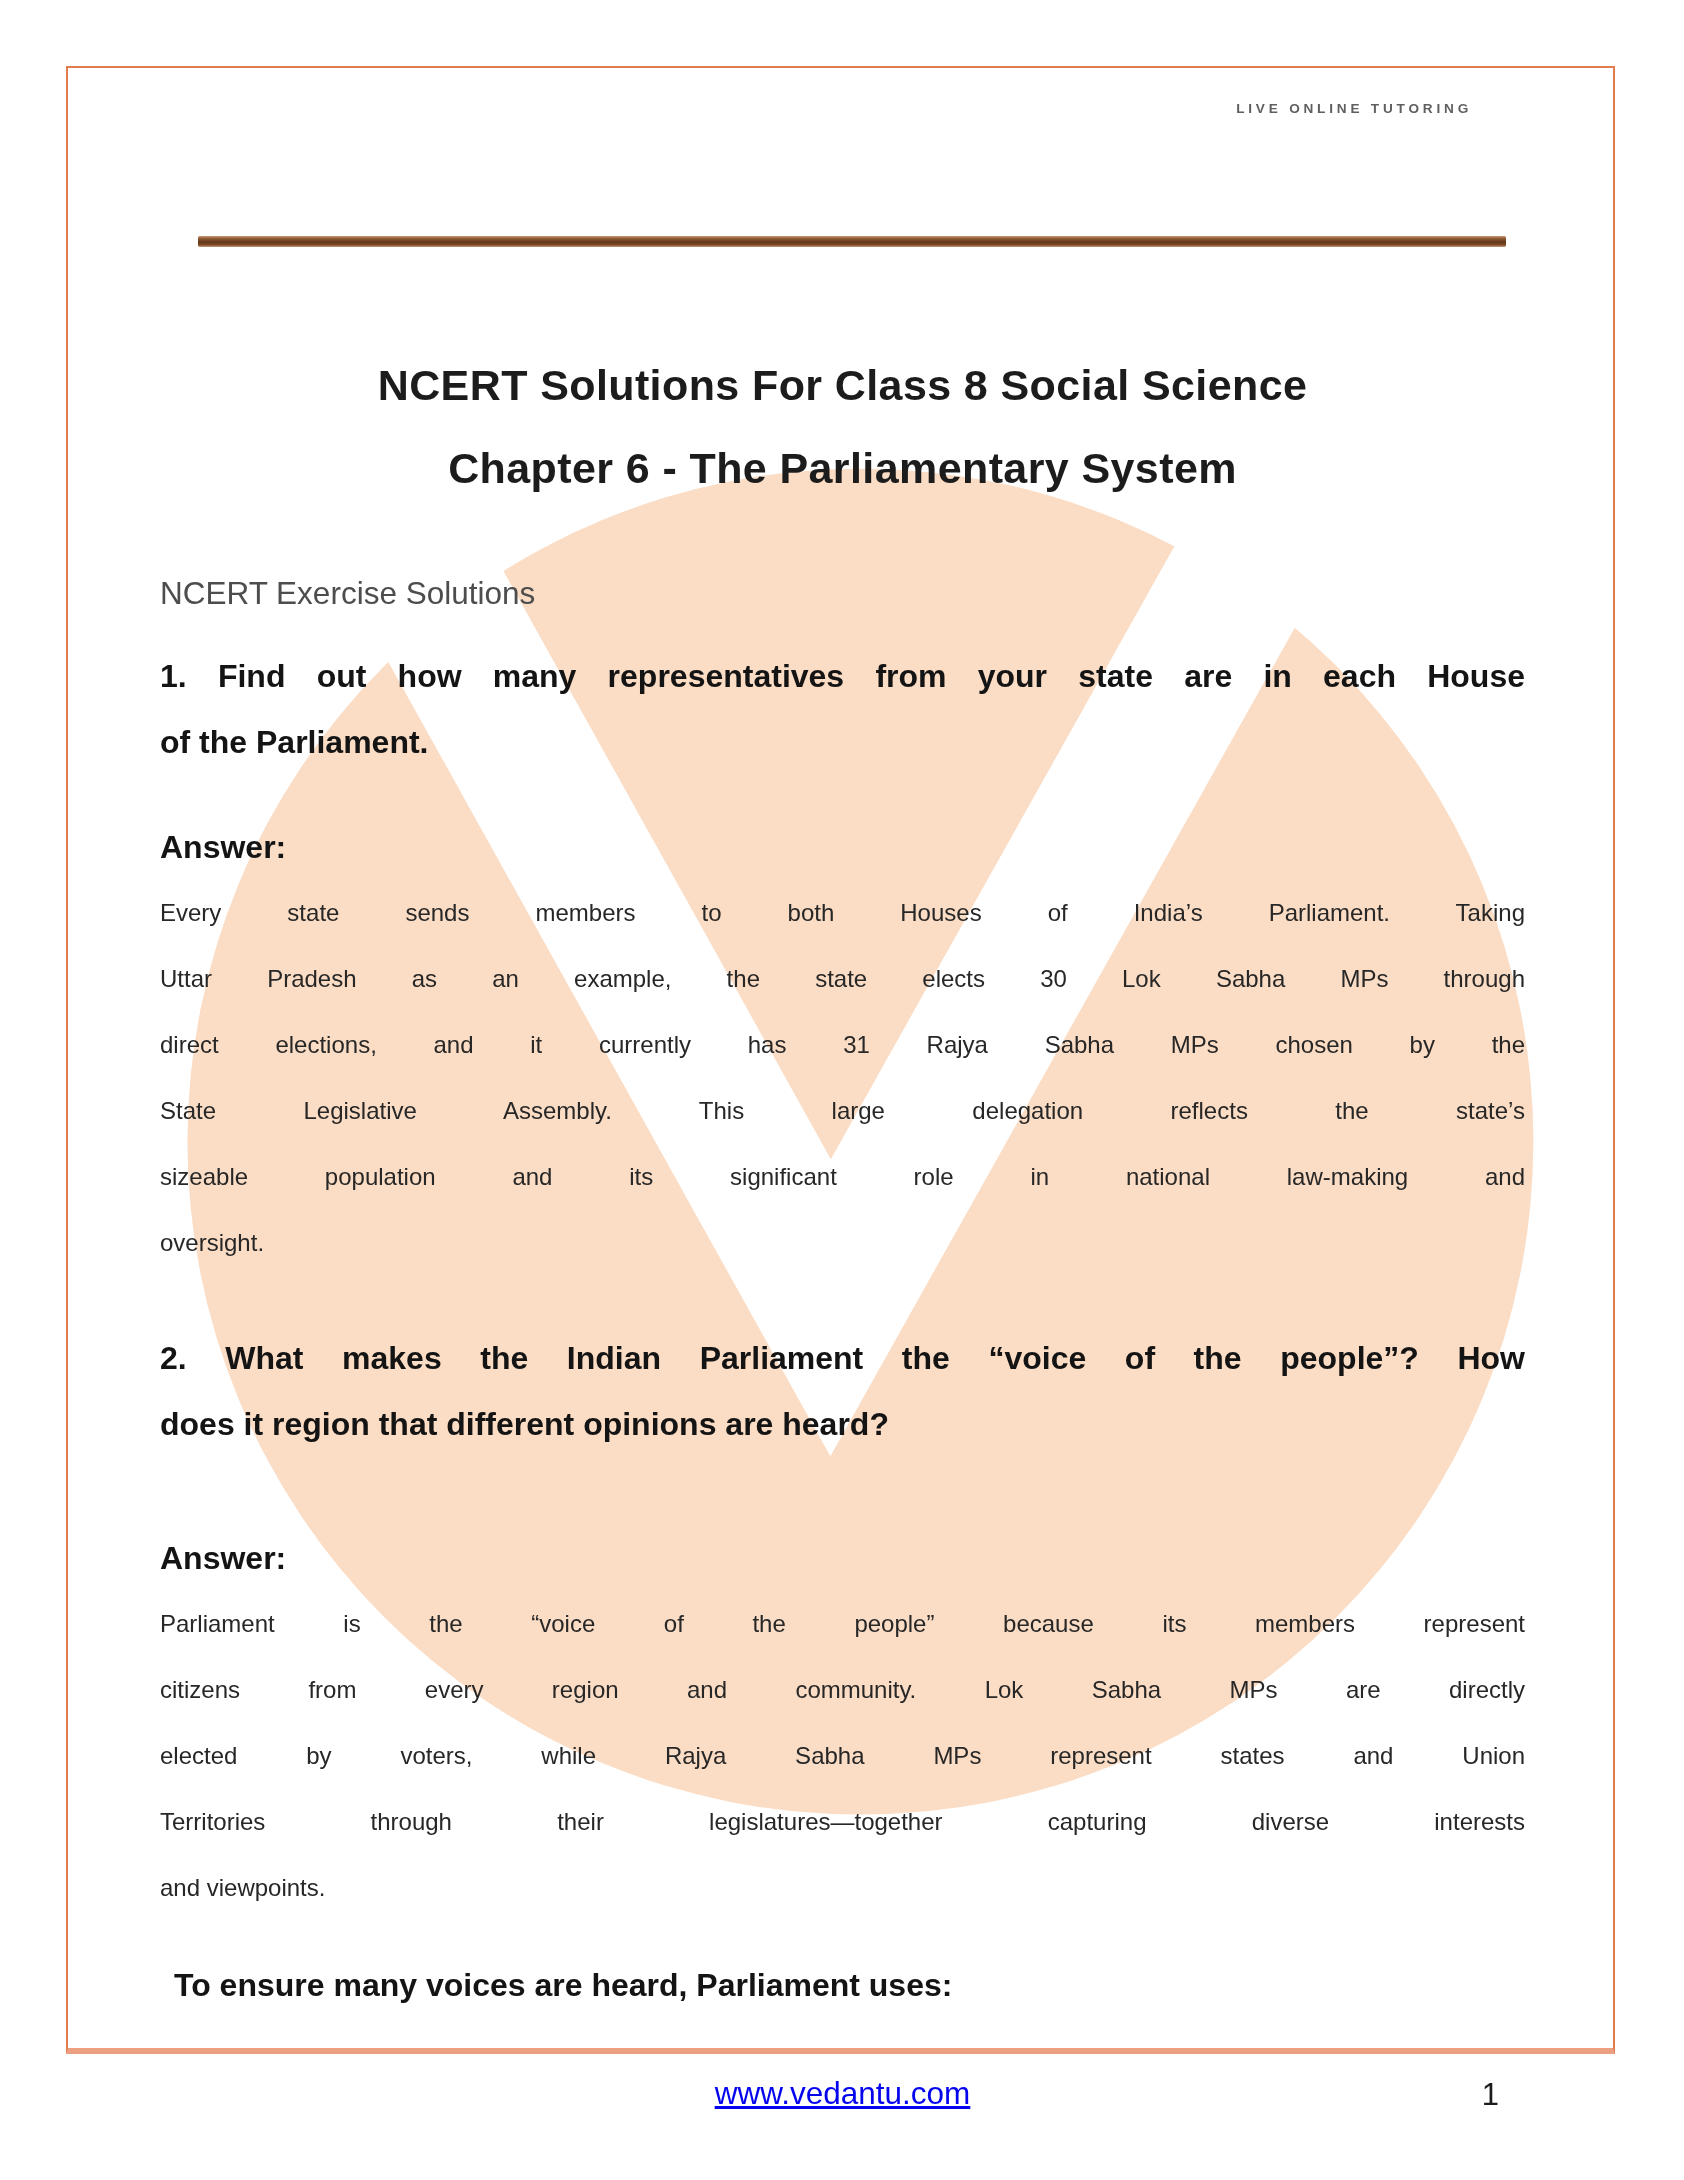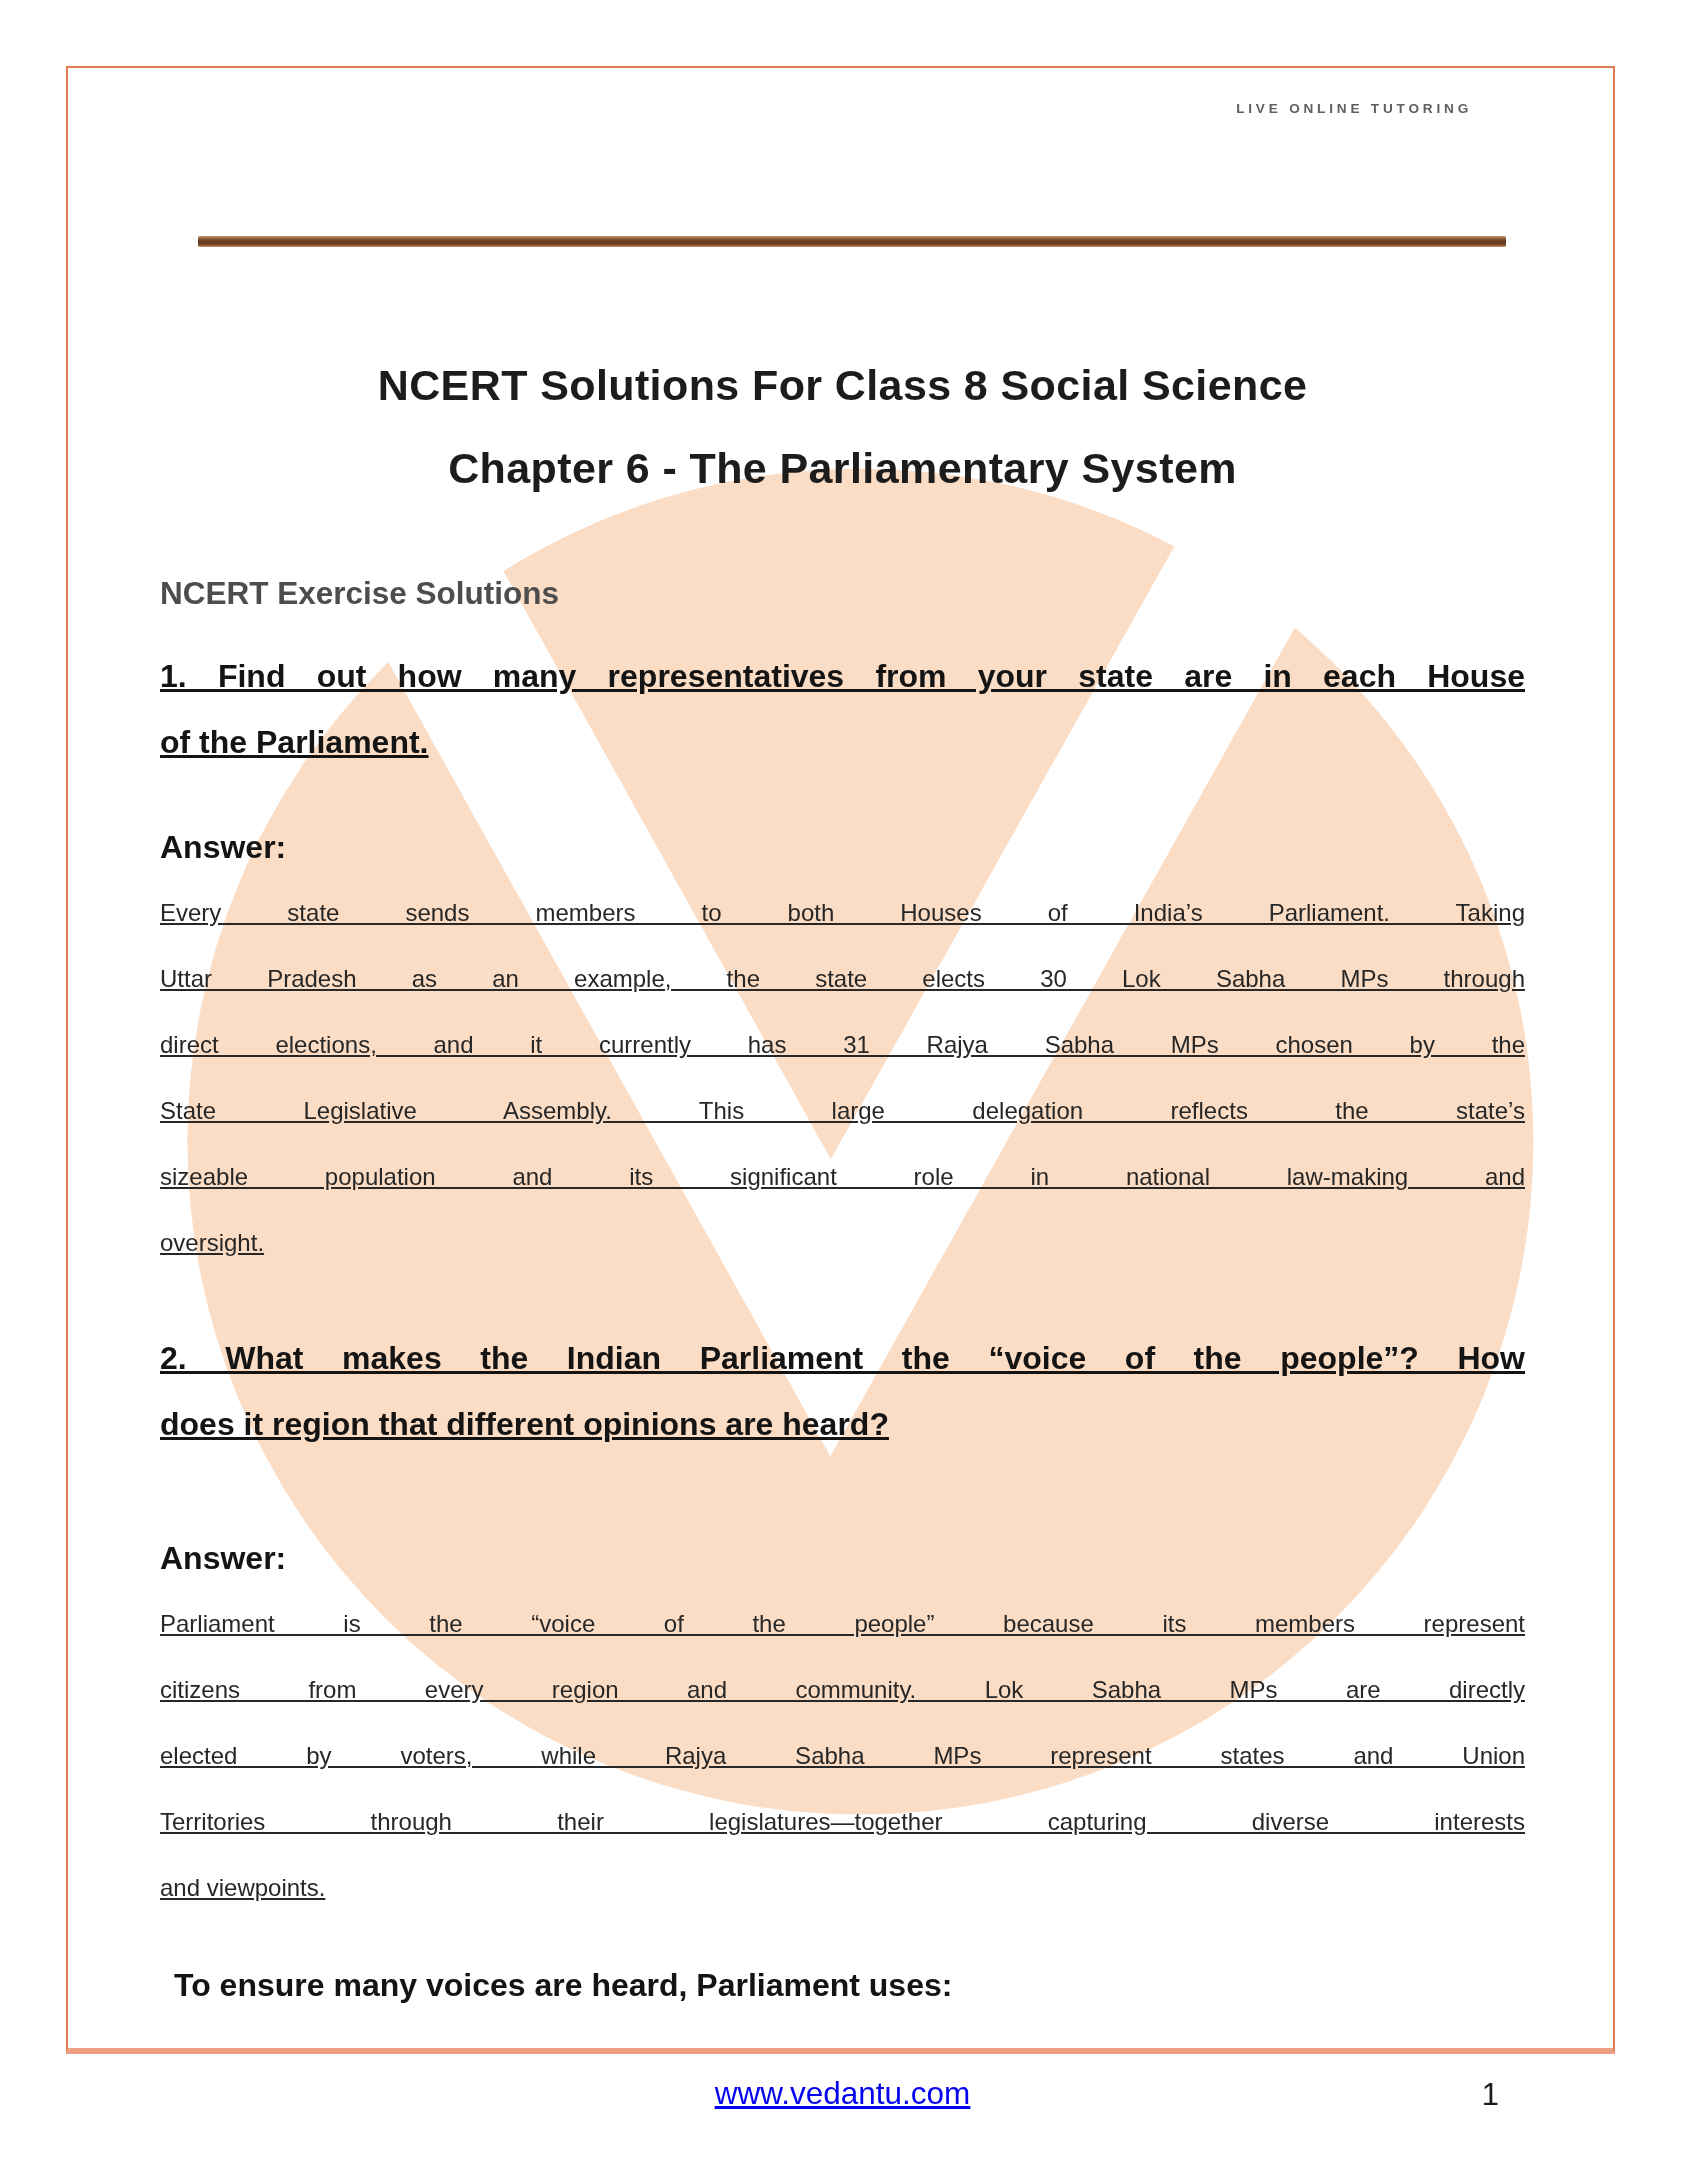--- a/index.html
+++ b/index.html
@@ -46,34 +46,34 @@
   
   .content{
     position:absolute;left:160px;top:344px;width:1365px;z-index:3;
   }
   .title{
     margin:0;font-size:43px;line-height:83px;font-weight:700;
     color:#1c1c1c;text-align:center;letter-spacing:0.4px;
   }
   .t-line{display:block;}
   .exercise-heading{
-    margin:65px 0 4px;font-size:31.5px;line-height:37px;font-weight:700;color:#4d4d4d;
+    margin:65px 0 4px;font-size:31.5px;line-height:37px;font-weight:400;color:#4d4d4d;
   }
   .question{
     margin:31px 0 0;font-size:32px;line-height:66px;font-weight:700;color:#141414;
   }
   .q2{margin-top:49px;}
   .answer-label{
     margin:39px 0 0;font-size:32px;line-height:66px;font-weight:700;color:#141414;
   }
   .al2{margin-top:68px;}
   .para{
     margin:0;font-size:24px;line-height:66px;font-weight:400;color:#272727;
   }
-  .line{text-align:justify;text-align-last:justify;text-decoration:underline;}
+  .line{text-align:justify;text-align-last:justify;}
   .para .line:last-child,.question .line:last-child{text-align-last:left;}
   .ensure-line{
     margin:31px 14px 0;font-size:32px;line-height:66px;font-weight:700;color:#141414;
   }
 
   
   .footer-link{
     position:absolute;left:50%;transform:translateX(-50%);top:2075px;z-index:3;
     font-size:31.5px;color:#0404ee;text-decoration:underline;
   }

